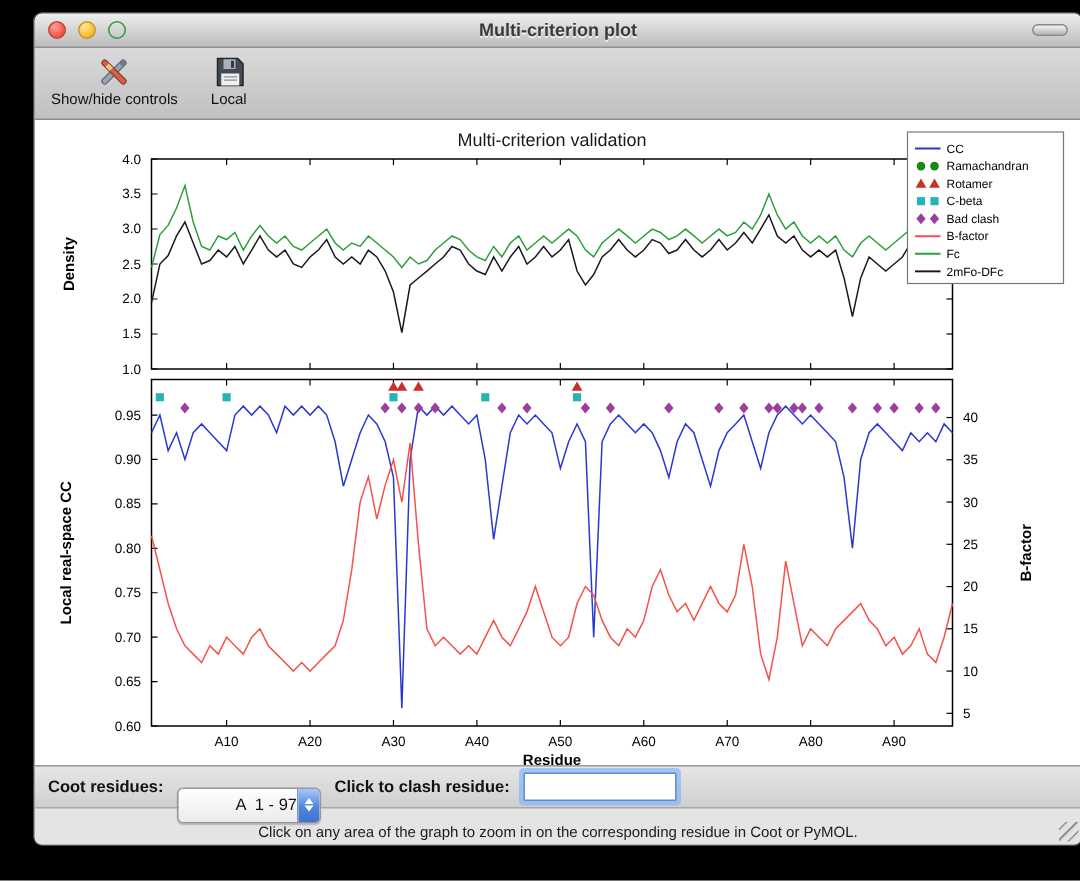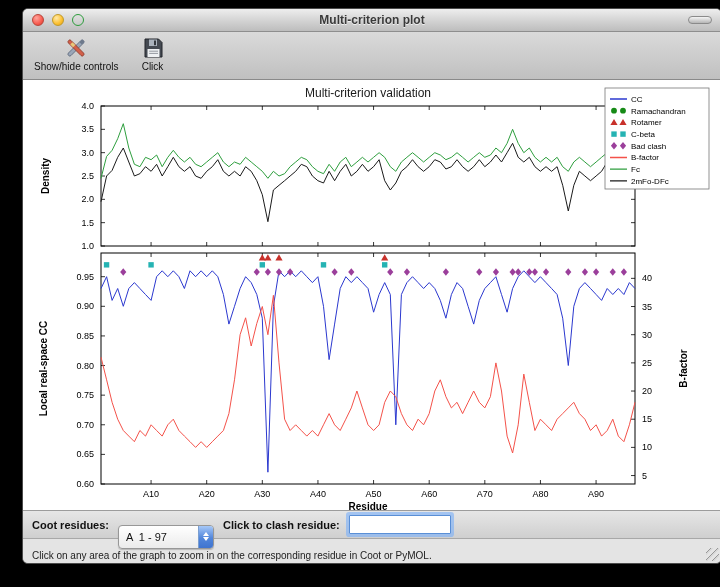--- a/index.html
+++ b/index.html
@@ -23,34 +23,34 @@
            display:flex;align-items:flex-start;padding:2px 8px 0;gap:16px;box-sizing:border-box;}
   .tool-button{display:flex;flex-direction:column;align-items:center;gap:0;padding:1px 3px;cursor:default;}
   .tool-icon{height:26px;display:flex;align-items:center;}
   .tool-label{font-size:10px;color:#111;}
   .figure{height:430px;background:#a3a3a3;position:relative;}
   svg{font-family:"Liberation Sans",sans-serif;display:block;}
   .controls{height:28px;background:linear-gradient(#e6e6e6,#cfcfcf);border-top:1px solid #9c9c9c;
             display:flex;align-items:center;padding:0 9px;gap:9px;box-sizing:border-box;}
   .ctl-label{font-size:11px;font-weight:bold;color:#111;}
   .popup{display:flex;align-items:center;height:24px;width:96px;background:linear-gradient(#ffffff,#ebebeb);
-         border:1px solid #979797;border-radius:4px;overflow:hidden;justify-content:space-between;
+         border:1px solid #979797;border-radius:4px;overflow:hidden;justify-content:flex-end;
          box-shadow:0 1px 1px rgba(0,0,0,.2);box-sizing:border-box;margin-top:24px;}
   .popup-value{font-size:11px;padding-left:7px;color:#111;white-space:pre;}
   .popup-arrows{width:15px;height:100%;background:linear-gradient(#a6c8f8,#5186db 55%,#3f74cf);
          display:flex;flex-direction:column;align-items:center;justify-content:center;gap:1px;
          border-left:1px solid #7a9ed0;box-sizing:border-box;}
   .popup-arrows i{width:0;height:0;border-left:3px solid transparent;border-right:3px solid transparent;display:block;}
   .popup-arrows .up{border-bottom:4px solid #fff;}
   .popup-arrows .dn{border-top:4px solid #fff;}
   .zoom-input{width:92px;height:15px;border:1px solid #5a8fd6;border-radius:1px;outline:none;
          box-shadow:0 0 0 3px rgba(120,175,250,.6);font-size:11px;padding:1px 4px;
          font-family:"Liberation Sans",sans-serif;}
   .statusbar{height:14px;background:#e4e4e4;border-top:1px solid #a8a8a8;display:flex;align-items:center;
-         padding:16px 9px;font-size:10px;color:#1c1c1c;box-sizing:border-box;}
+         padding:16px 9px;font-size:10px;color:#1c1c1c;box-sizing:border-box;justify-content:center;}
   .grip{position:absolute;right:2px;bottom:2px;width:13px;height:13px;
         background:repeating-linear-gradient(135deg,transparent 0 3px,#969696 3px 4px,#d8d8d8 4px 5px);}
 </style>
 </head>
 <body>
 
 <div class="window">
 
   <div class="titlebar">
     <div class="lights">
@@ -82,21 +82,21 @@
       <span class="tool-icon">
         <svg width="24" height="24" viewBox="0 0 24 24">
           <path d="M4 3 L17.5 3 L21 6.5 L21 21 L4 21 Z" fill="#454a52" stroke="#22252a" stroke-width="1"></path>
           <rect x="8" y="3.5" width="8" height="6.5" fill="#aab2bc"></rect>
           <rect x="13" y="4.5" width="2" height="4.7" fill="#34383e"></rect>
           <rect x="6.5" y="13" width="12" height="8" fill="#eef0f2"></rect>
           <line x1="8.2" y1="15.2" x2="17" y2="15.2" stroke="#8a8f96" stroke-width="0.9"></line>
           <line x1="8.2" y1="17.4" x2="17" y2="17.4" stroke="#8a8f96" stroke-width="0.9"></line>
         </svg>
       </span>
-      <span class="tool-label">Click</span>
+      <span class="tool-label">Local</span>
     </div>
   </div>
 
   <div class="figure">
     <svg id="chart" width="700" height="430">
         <rect x="0" y="0" width="700" height="430" fill="#ffffff"></rect>
         <text x="345" y="17" font-size="12" text-anchor="middle" fill="#1a1a1a">Multi-criterion validation</text>
         <g>
           <rect x="78" y="26" width="534" height="140" fill="none" stroke="#000" stroke-width="1"></rect>
           <line x1="78" y1="166" x2="82" y2="166" stroke="#000" stroke-width="0.8"></line>

